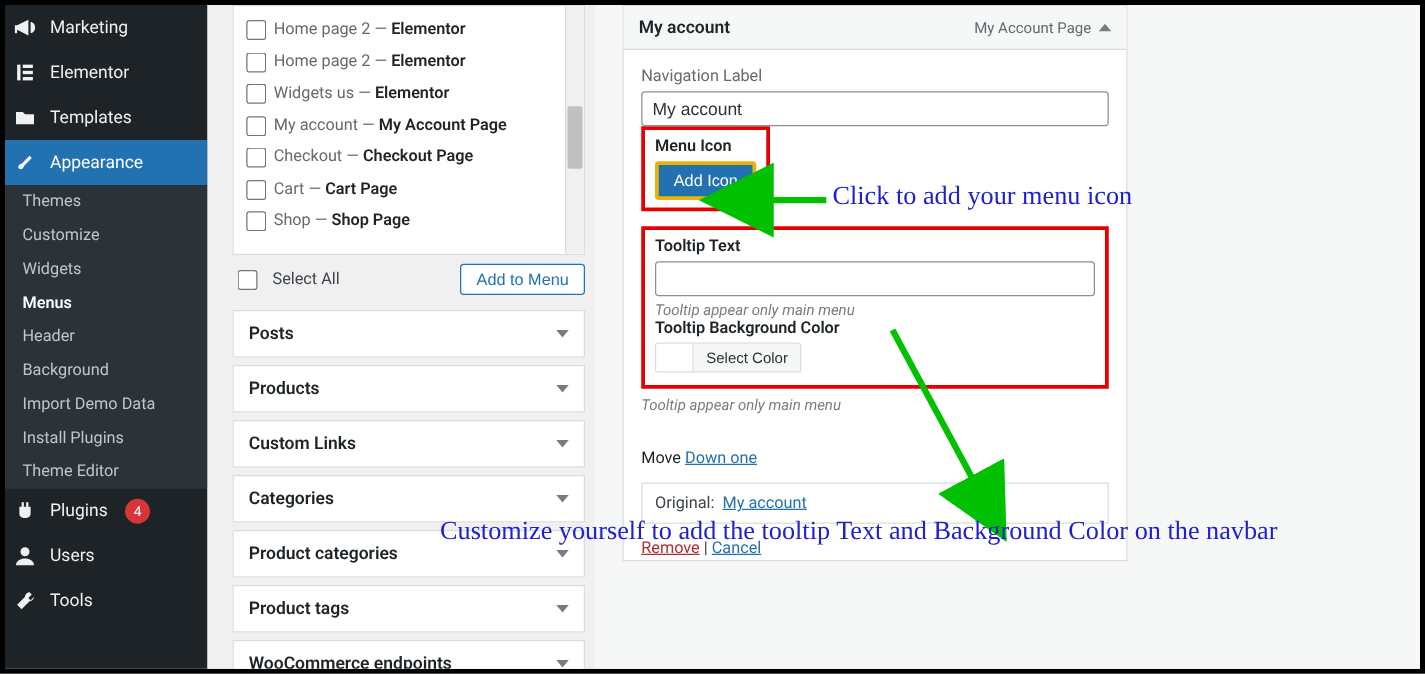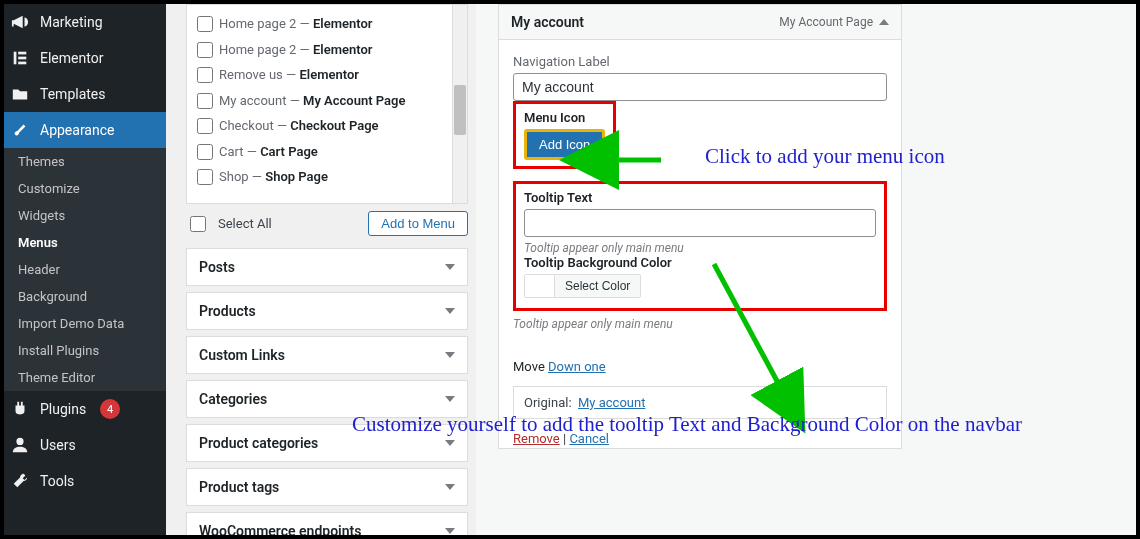--- a/index.html
+++ b/index.html
@@ -155,21 +155,21 @@
           <label class="check-row">
               <input type="checkbox" style="">
               <span class="page-desc"><span>Home page 2</span> — <strong>Elementor</strong></span>
             </label>
           <label class="check-row">
               <input type="checkbox" style="">
               <span class="page-desc"><span>Home page 2</span> — <strong>Elementor</strong></span>
             </label>
           <label class="check-row">
               <input type="checkbox" style="">
-              <span class="page-desc"><span>Remove us</span> — <strong>Elementor</strong></span>
+              <span class="page-desc"><span>Widgets us</span> — <strong>Elementor</strong></span>
             </label>
           <label class="check-row">
               <input type="checkbox" style="">
               <span class="page-desc"><span>My account</span> — <strong>My Account Page</strong></span>
             </label>
           <label class="check-row">
               <input type="checkbox" style="">
               <span class="page-desc"><span>Checkout</span> — <strong>Checkout Page</strong></span>
             </label>
           <label class="check-row">
@@ -298,21 +298,21 @@
     <div class="arrow" style="left:592px; top:144px">
       <svg width="70" height="24">
           <defs>
             <marker id="ah1" markerWidth="12" markerHeight="12" refX="3" refY="6" orient="auto">
               <path d="M0,0 L12,6 L0,12 z" fill="#00c000"></path>
             </marker>
           </defs>
           <line x1="65" y1="12" x2="8" y2="12" stroke="#00c000" stroke-width="5" marker-end="url(#ah1)"></line>
         </svg>
     </div>
-    <div class="anno" style="left:701px; top:140px">Click to add your menu icon</div>
+    <div class="anno" style="left:662px; top:140px">Click to add your menu icon</div>
 
     <div class="arrow" style="left:700px; top:250px">
       <svg width="100" height="160">
           <defs>
             <marker id="ah2" markerWidth="12" markerHeight="12" refX="3" refY="6" orient="auto">
               <path d="M0,0 L12,6 L0,12 z" fill="#00c000"></path>
             </marker>
           </defs>
           <line x1="10" y1="10" x2="80" y2="140" stroke="#00c000" stroke-width="5" marker-end="url(#ah2)"></line>
         </svg>

